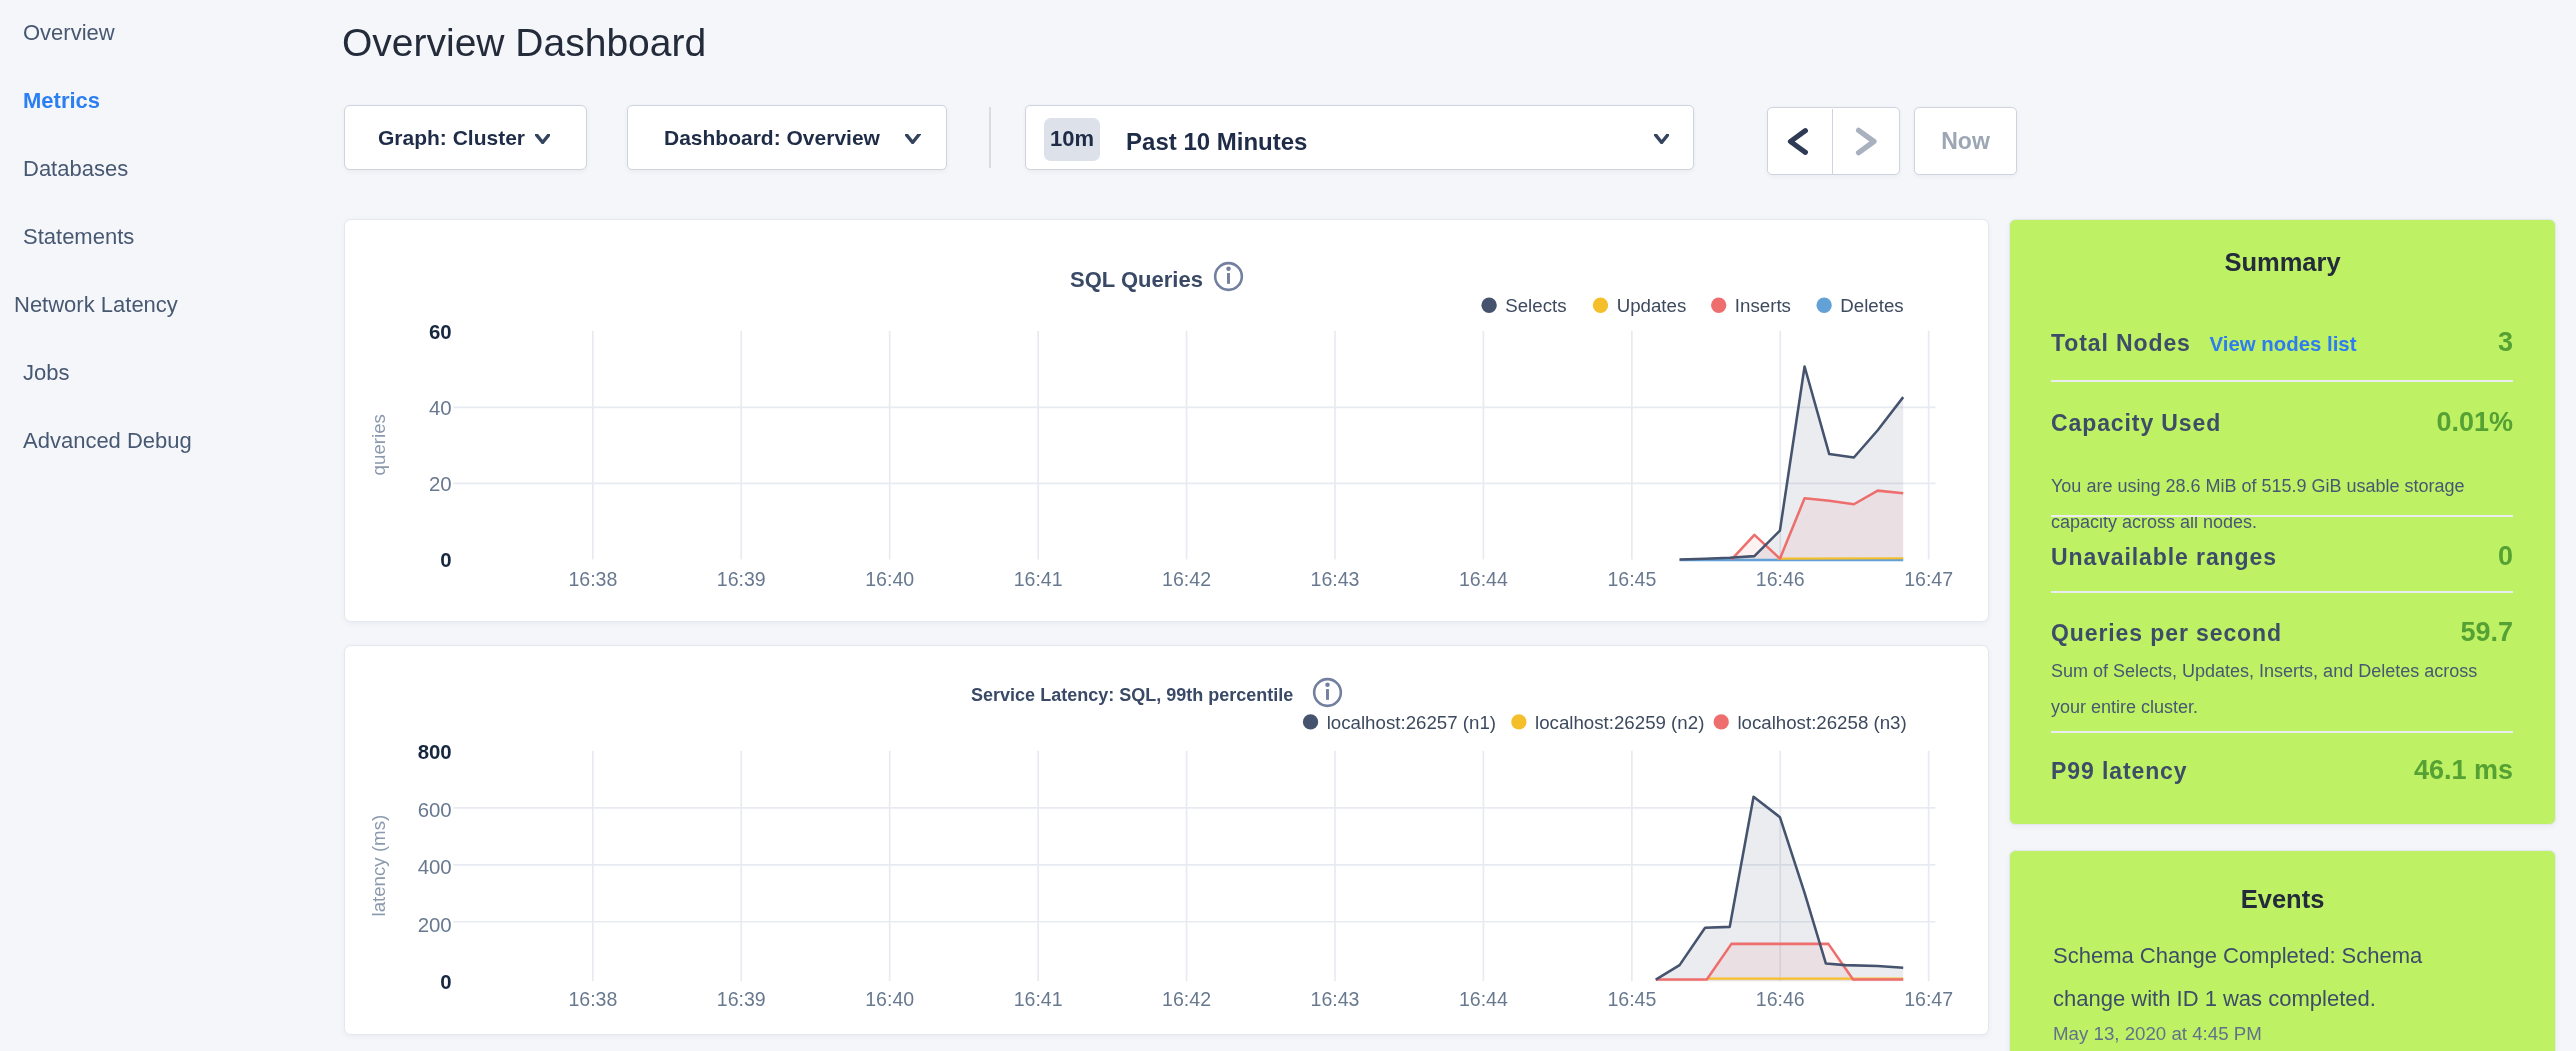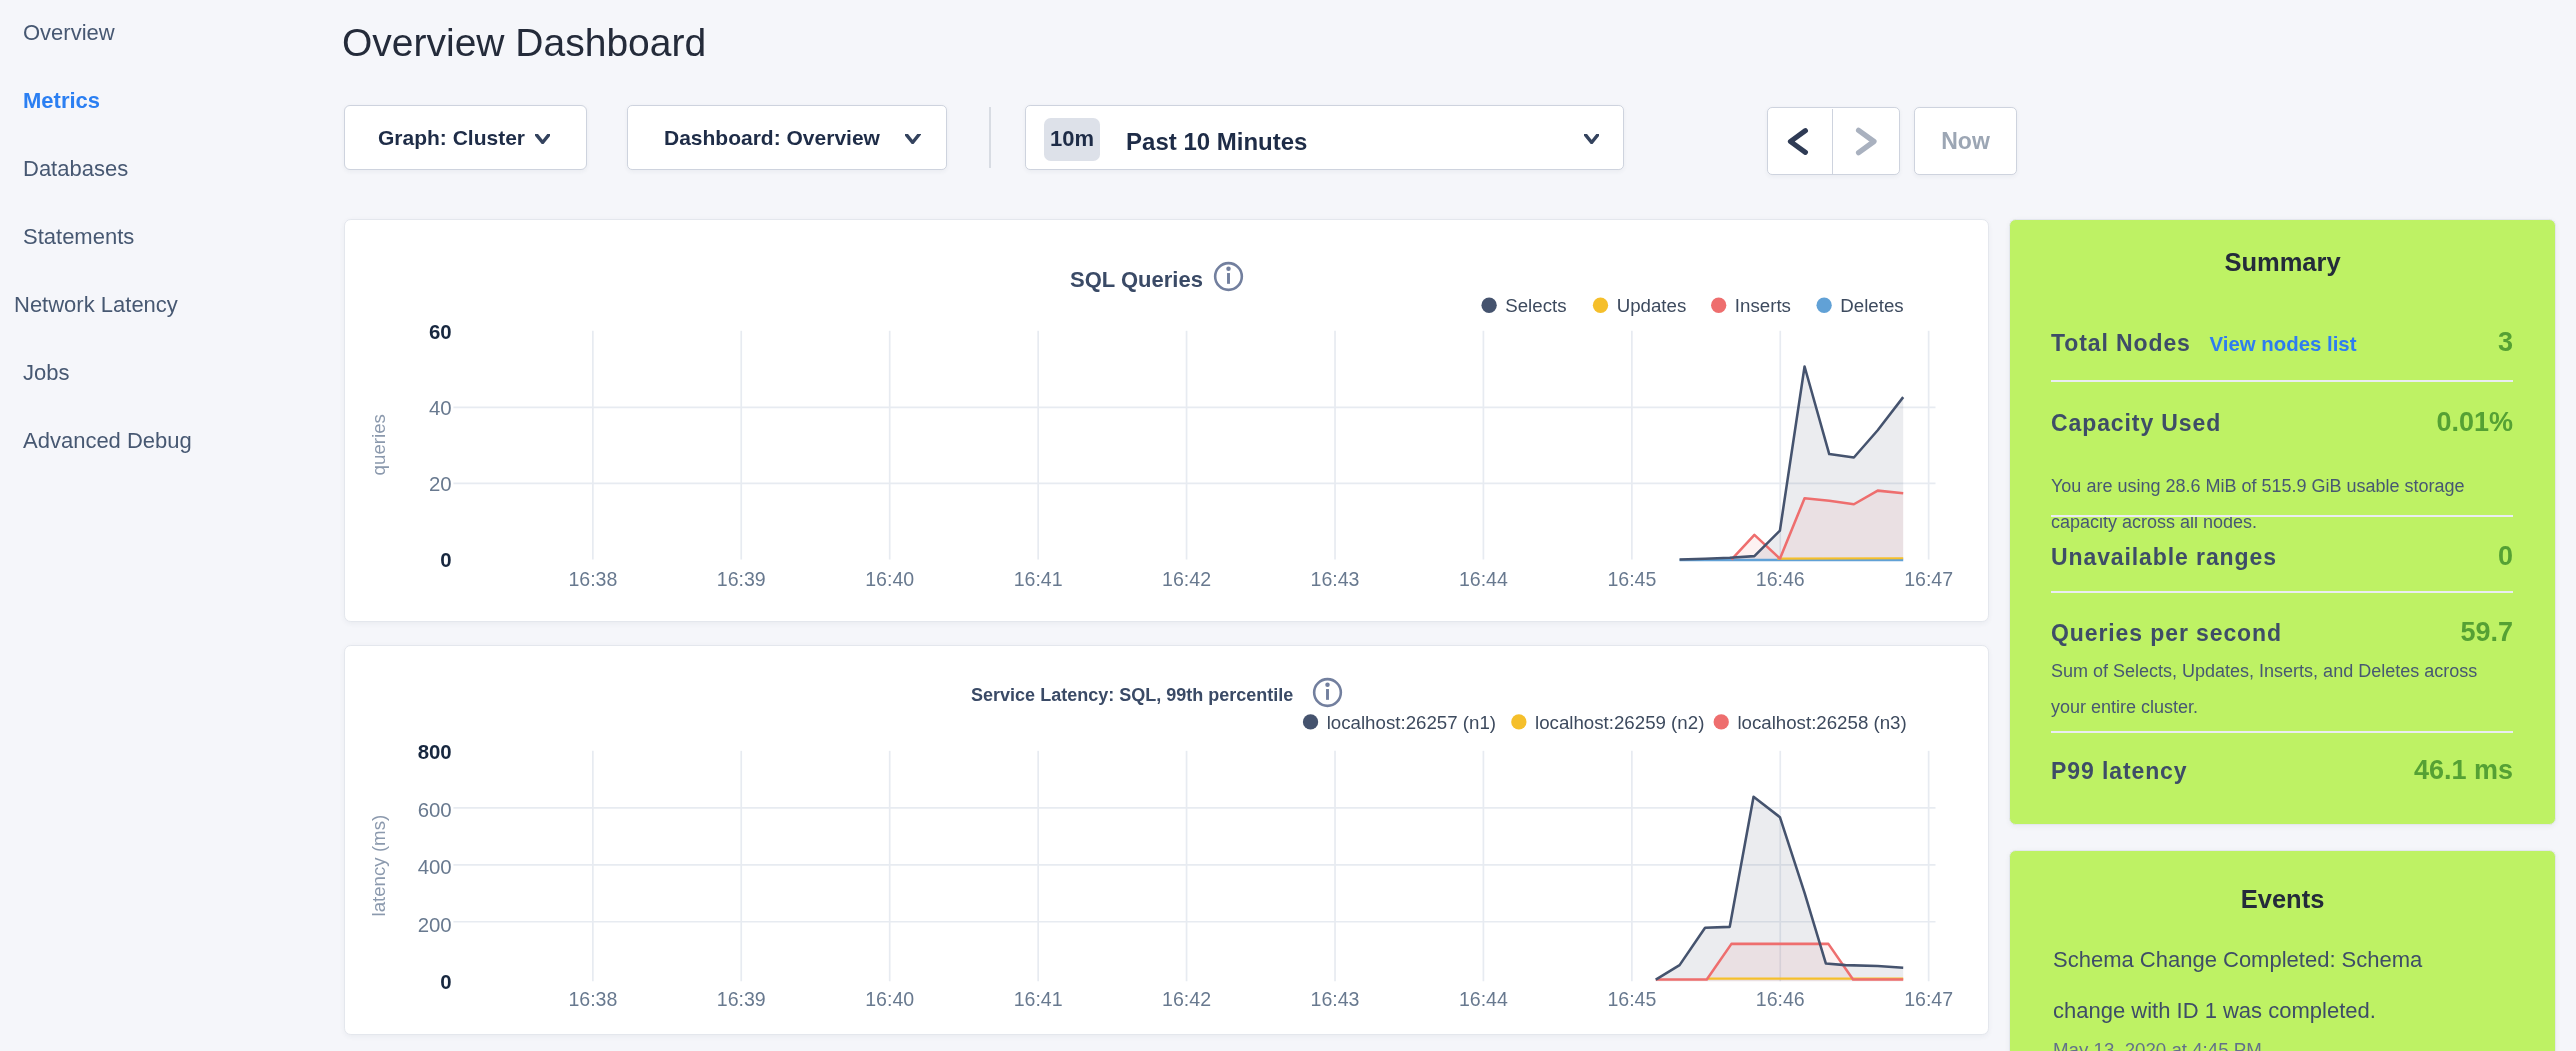--- a/index.html
+++ b/index.html
@@ -35,21 +35,21 @@
       <path d="M1 0 L9 10 L17 0" fill="none" stroke="#34435e" stroke-width="4" stroke-linecap="round" stroke-linejoin="round"></path>
     </svg>
 </div>
 <div class="btn" style="left:627px; top:105px; width:320px; padding-left:36px;">
   <span class="btxt" style="font-size:21px;">Dashboard: Overview</span>
   <svg class="abs" style="right:25.5px; top:28px;" width="15.3" height="10.2" viewBox="0 0 18 12">
       <path d="M1 0 L9 10 L17 0" fill="none" stroke="#34435e" stroke-width="4" stroke-linecap="round" stroke-linejoin="round"></path>
     </svg>
 </div>
 <div class="abs" style="left:989px; top:107px; width:1.7px; height:61px; background:#d8dce3;"></div>
-<div class="btn" style="left:1025px; top:105px; width:599px;">
+<div class="btn" style="left:1025px; top:105px; width:669px;">
   <span style="margin-left:18px; position:relative; top:1.7px; background:#dde1e9; border-radius:6.8px; padding:8.5px 6px; font-size:22px; font-weight:700; color:#1e2c47;">10m</span>
   <span class="btxt" style="margin-left:26px; font-size:24px; position:relative; top:4.3px;">Past 10 Minutes</span>
   <svg class="abs" style="right:24px; top:28px;" width="15.3" height="10.2" viewBox="0 0 18 12">
       <path d="M1 0 L9 10 L17 0" fill="none" stroke="#34435e" stroke-width="4" stroke-linecap="round" stroke-linejoin="round"></path>
     </svg>
 </div>
 <div class="btn" style="left:1767px; top:107px; width:133px; height:68px;">
   <svg width="65" height="65" style="border-right:1.7px solid #ced3de;" viewBox="0 0 77 76">
       <path d="M45 25 L27 38 L45 51" fill="none" stroke="#2f3b55" stroke-width="6.2" stroke-linecap="round" stroke-linejoin="round"></path>
     </svg>
@@ -196,16 +196,16 @@
 </div>
 <div class="cpara" style="left:2051px; top:653px;">Sum of Selects, Updates, Inserts, and Deletes across<br>your entire cluster.</div>
 <div class="cdiv" style="left:2051px; width:462px; top:731px;"></div>
 <div class="crow" style="left:2051px; width:462px; top:755px;">
   <span class="chead">P99 latency</span>
     <span class="cval">46.1 ms</span>
 </div>
 
 <div class="card" style="top:850px; height:340px;">
   <div style="text-align:center; margin-top:34px; font-size:25.5px; font-weight:700; color:#242b3a;">Events</div>
-  <div style="margin:20.4px 43px 0 43px; font-size:22px; line-height:51px; color:#3e4d67;">Schema Change Completed: Schema<br>change with ID 1 was completed.</div>
+  <div style="margin:20.4px 43px 0 43px; font-size:22px; line-height:43px; color:#3e4d67;">Schema Change Completed: Schema<br>change with ID 1 was completed.</div>
   <div style="margin:2.6px 43px 0 43px; font-size:18.7px; line-height:22px; margin-top:2.6px !important; color:#627189;">May 13, 2020 at 4:45 PM</div>
 </div>
 
 
 </body></html>

